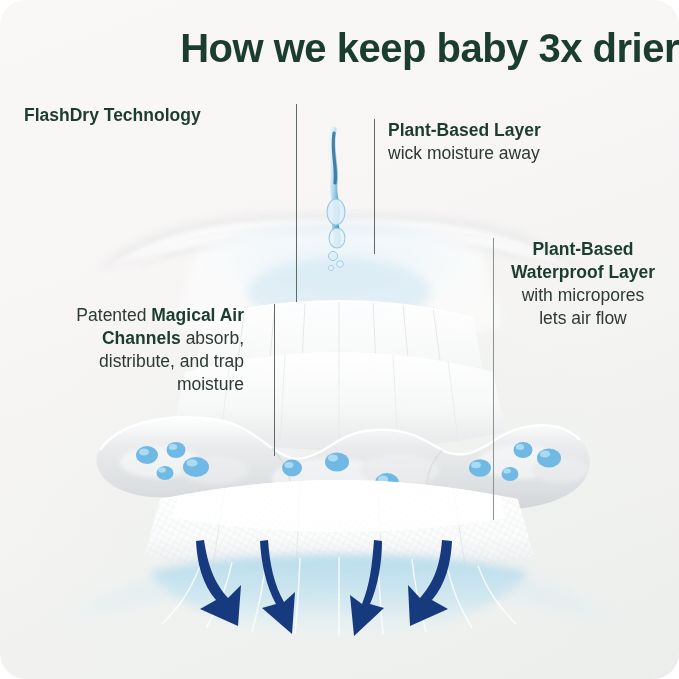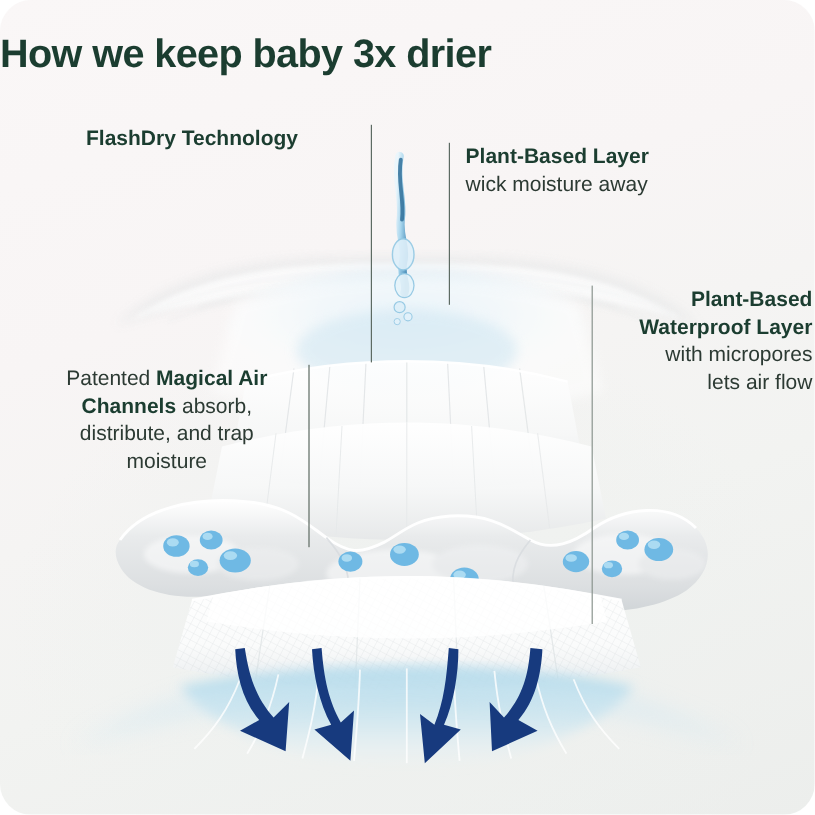--- a/index.html
+++ b/index.html
@@ -8,38 +8,38 @@
   #card{
     position:relative;width:679px;height:679px;box-sizing:border-box;
     border-radius:26px;overflow:hidden;
     background:
       radial-gradient(ellipse 70% 55% at 50% 78%, #eef1ef 0%, rgba(238,241,239,0) 70%),
       linear-gradient(160deg,#faf7f7 0%, #f8f5f5 34%, #f2f3f1 66%, #eceeec 100%);
   }
 
   
   #title{
-    position:absolute;left:0;right:0;top:26px;text-align:left;
-    font-size:33px;font-weight:700;letter-spacing:-0.5px;
+    position:absolute;left:0;right:0;top:26px;text-align:right;
+    font-size:40px;font-weight:700;letter-spacing:-0.5px;
     color:#1b3d30;font-family:"Liberation Sans",sans-serif;
     white-space:nowrap;
   }
 
   
   .callout{position:absolute;color:#2c3a33;font-size:17.5px;line-height:1.32;}
   .callout b{font-weight:700;color:#1b3d30;}
   .callout .ln{font-weight:400;}
 
-  #c-flashdry{left:24px;top:104px;width:272px;text-align:center;padding-right:13px;
+  #c-flashdry{left:24px;top:104px;width:272px;text-align:left;
               border-right:1.3px solid #5d6b63;min-height:198px;}
   #c-fibers{left:374px;top:119px;width:230px;text-align:left;padding-left:13px;
             border-left:1.3px solid #5d6b63;min-height:135px;}
-  #c-waterproof{left:493px;top:238px;width:152px;text-align:right;padding-left:31px;
+  #c-waterproof{left:493px;top:238px;width:152px;text-align:center;padding-left:13px;
                 border-left:1.3px solid #8a948e;min-height:282px;}
-  #c-channels{left:34px;top:304px;width:210px;text-align:center;padding-right:13px;
+  #c-channels{left:34px;top:304px;width:210px;text-align:right;padding-right:30px;
               border-right:1.3px solid #5d6b63;min-height:152px;}
 
   
   #art{position:absolute;left:0;top:0;width:679px;height:679px;pointer-events:none;}
 </style>
 </head>
 <body>
 
 <div id="card">
 

